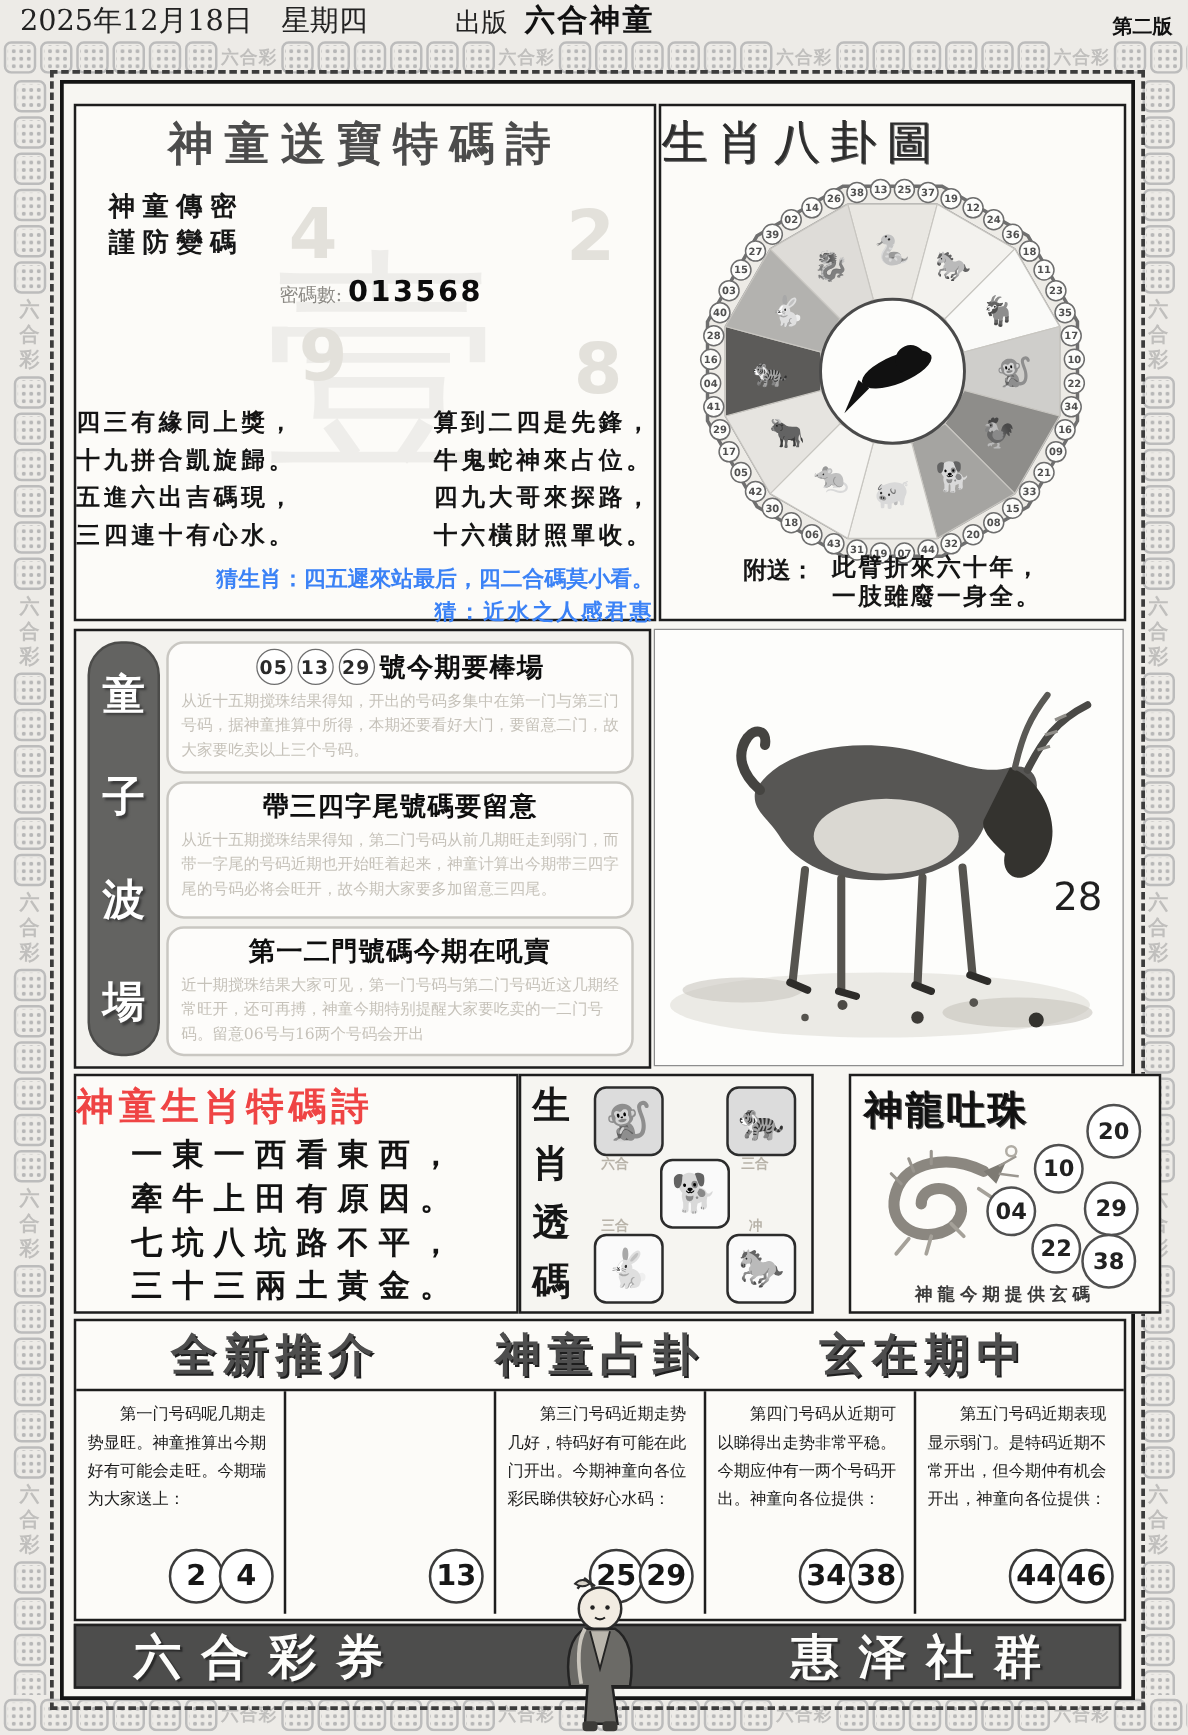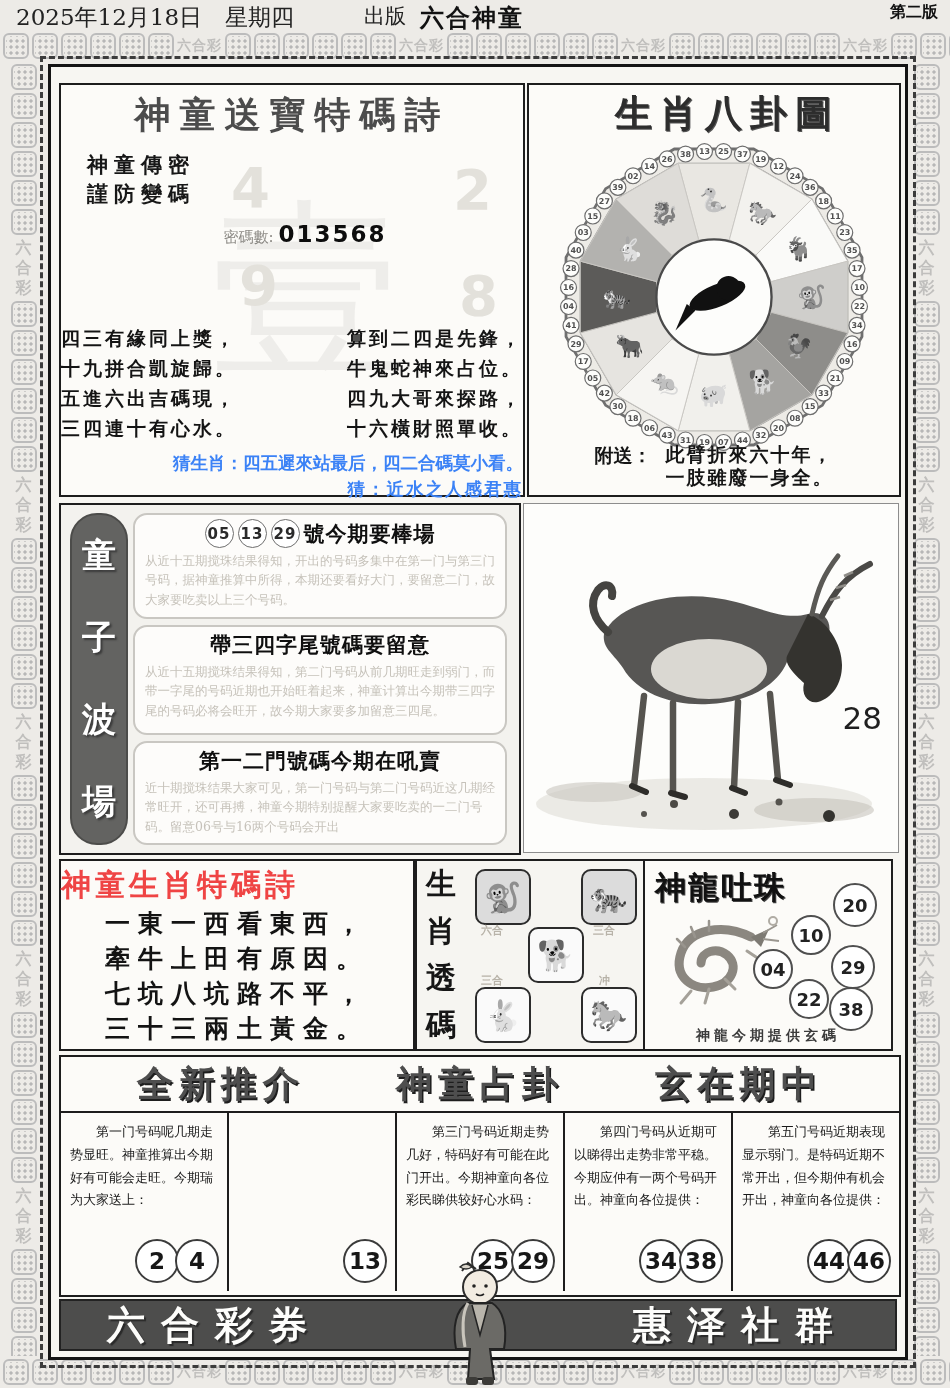--- a/index.html
+++ b/index.html
@@ -1,19 +1,19 @@
 <!DOCTYPE html>
 <html><head>
 <meta charset="utf-8">
 <style>
   html,body{margin:0;padding:0;background:#e7e5e1;}
   .page{position:relative;width:950px;height:1388px;background:#edebe7;overflow:hidden;
         font-family:"DejaVu Sans",sans-serif;color:#1c1c1c;}
   
-  .masthead-row{position:absolute;top:2px;left:16px;right:12px;height:30px;display:flex;align-items:flex-start;}
+  .masthead-row{position:absolute;top:2px;left:16px;right:12px;height:30px;display:flex;align-items:flex-end;}
   .date-text{font-family:"DejaVu Serif",serif;font-size:23px;color:#222;}
   .publish-label{font-family:"DejaVu Serif",serif;font-size:21px;margin-left:70px;color:#222;}
   .masthead{font-size:24px;font-weight:900;margin-left:14px;letter-spacing:2px;color:#111;}
   .edition{margin-left:auto;font-family:"DejaVu Serif",serif;font-weight:bold;font-size:16px;color:#111;}
   
   .strip{position:absolute;display:flex;overflow:hidden;align-items:center;}
   .strip-h{left:0;width:950px;height:27px;flex-direction:row;gap:3px;padding-left:3px;}
   .strip-top{top:32px;}
   .strip-bottom{top:1358px;}
   .strip-v{top:62px;width:47px;height:1292px;flex-direction:column;gap:3px;padding-top:2px;}
@@ -37,22 +37,22 @@
   .tp-code b{font-size:23px;color:#0d0d0d;letter-spacing:2px;font-family:"DejaVu Sans",sans-serif;}
   .tp-wm{position:absolute;color:#e3e1db;font-size:56px;font-weight:bold;}
   .tp-wm-char{position:absolute;left:150px;top:80px;font-size:190px;color:#000;opacity:.05;font-family:"DejaVu Serif",serif;}
   .tp-poems{position:absolute;left:0;top:238px;width:100%;display:flex;justify-content:space-between;}
   .tp-col{font-family:"DejaVu Serif",serif;font-weight:bold;font-size:19px;line-height:30px;letter-spacing:3px;color:#141414;}
   .tp-guess{position:absolute;left:0;width:100%;text-align:right;font-family:"DejaVu Serif",serif;font-weight:bold;color:#3b82f6;}
   .tp-guess1{top:366px;font-size:17.5px;}
   .tp-guess2{top:392px;font-size:17.5px;letter-spacing:2px;}
   
   #box-bagua{left:476px;top:16px;width:370px;height:410px;}
-  .bg-title{margin-top:4px;text-align:center;font-weight:700;font-size:37px;letter-spacing:8px;color:#2d2d2d;
-            text-shadow:1px 1px 0 #555;margin-left:27px;}
+  .bg-title{margin-top:4px;font-weight:400;font-size:37px;letter-spacing:8px;color:#2d2d2d;
+            text-shadow:1px 1px 0 #555;}
   .bg-svg{display:block;margin:2px auto 0 auto;}
   .bg-note{position:absolute;left:0;bottom:6px;width:100%;display:flex;justify-content:center;gap:14px;
            font-family:"DejaVu Serif",serif;font-weight:bold;font-size:19px;color:#151515;}
   .bg-note-lines div{line-height:23px;letter-spacing:2px;}
   
   #box-tongzi{left:8px;top:436px;width:458px;height:348px;background:#f3f2ee;}
   .tz-bar{position:absolute;left:9px;top:8px;width:54px;height:328px;background:#636361;border-radius:27px;
           display:flex;flex-direction:column;justify-content:space-around;align-items:center;border:2px solid #4c4c4a;}
   .tz-bar div{color:#fff;font-size:34px;font-weight:900;text-shadow:2px 2px 2px #3a3a3a;}
   .tz-card{position:absolute;left:72px;width:374px;background:#fdfcfa;border:2px solid #c9c7c2;border-radius:14px;padding:4px 10px;box-sizing:border-box;}
@@ -80,21 +80,21 @@
   .tm-tr{left:164px;top:8px;background:#dddcd7;}
   .tm-c{left:111px;top:66px;background:#fbfaf7;}
   .tm-bl{left:58px;top:126px;background:#fbfaf7;}
   .tm-br{left:164px;top:126px;background:#fbfaf7;}
   .tm-label{position:absolute;font-size:11px;color:#b8b3a9;font-family:"DejaVu Serif",serif;font-weight:bold;}
   .lb-tl{left:64px;top:62px;}
   .lb-tr{left:176px;top:62px;}
   .lb-bl{left:64px;top:112px;}
   .lb-br{left:182px;top:112px;}
   
-  #box-dragon{left:592px;top:792px;width:246px;height:188px;}
+  #box-dragon{left:628px;top:792px;width:246px;height:188px;}
   .dr-title{position:absolute;left:10px;top:6px;font-weight:900;font-size:31px;letter-spacing:2px;color:#111;
             font-family:"DejaVu Serif",serif;text-shadow:1px 1px 0 #444;}
   .dr-ball{position:absolute;width:36px;height:36px;border:2px solid #4f4f4f;border-radius:50%;background:#fff;
            display:flex;align-items:center;justify-content:center;font-size:18px;font-weight:bold;color:#222;}
   .dn0{left:188px;top:22px;width:40px;height:40px;}
   .dn1{left:146px;top:54px;}
   .dn2{left:108px;top:88px;}
   .dn3{left:186px;top:84px;width:40px;height:40px;}
   .dn4{left:144px;top:118px;}
   .dn5{left:184px;top:126px;width:40px;height:40px;}

